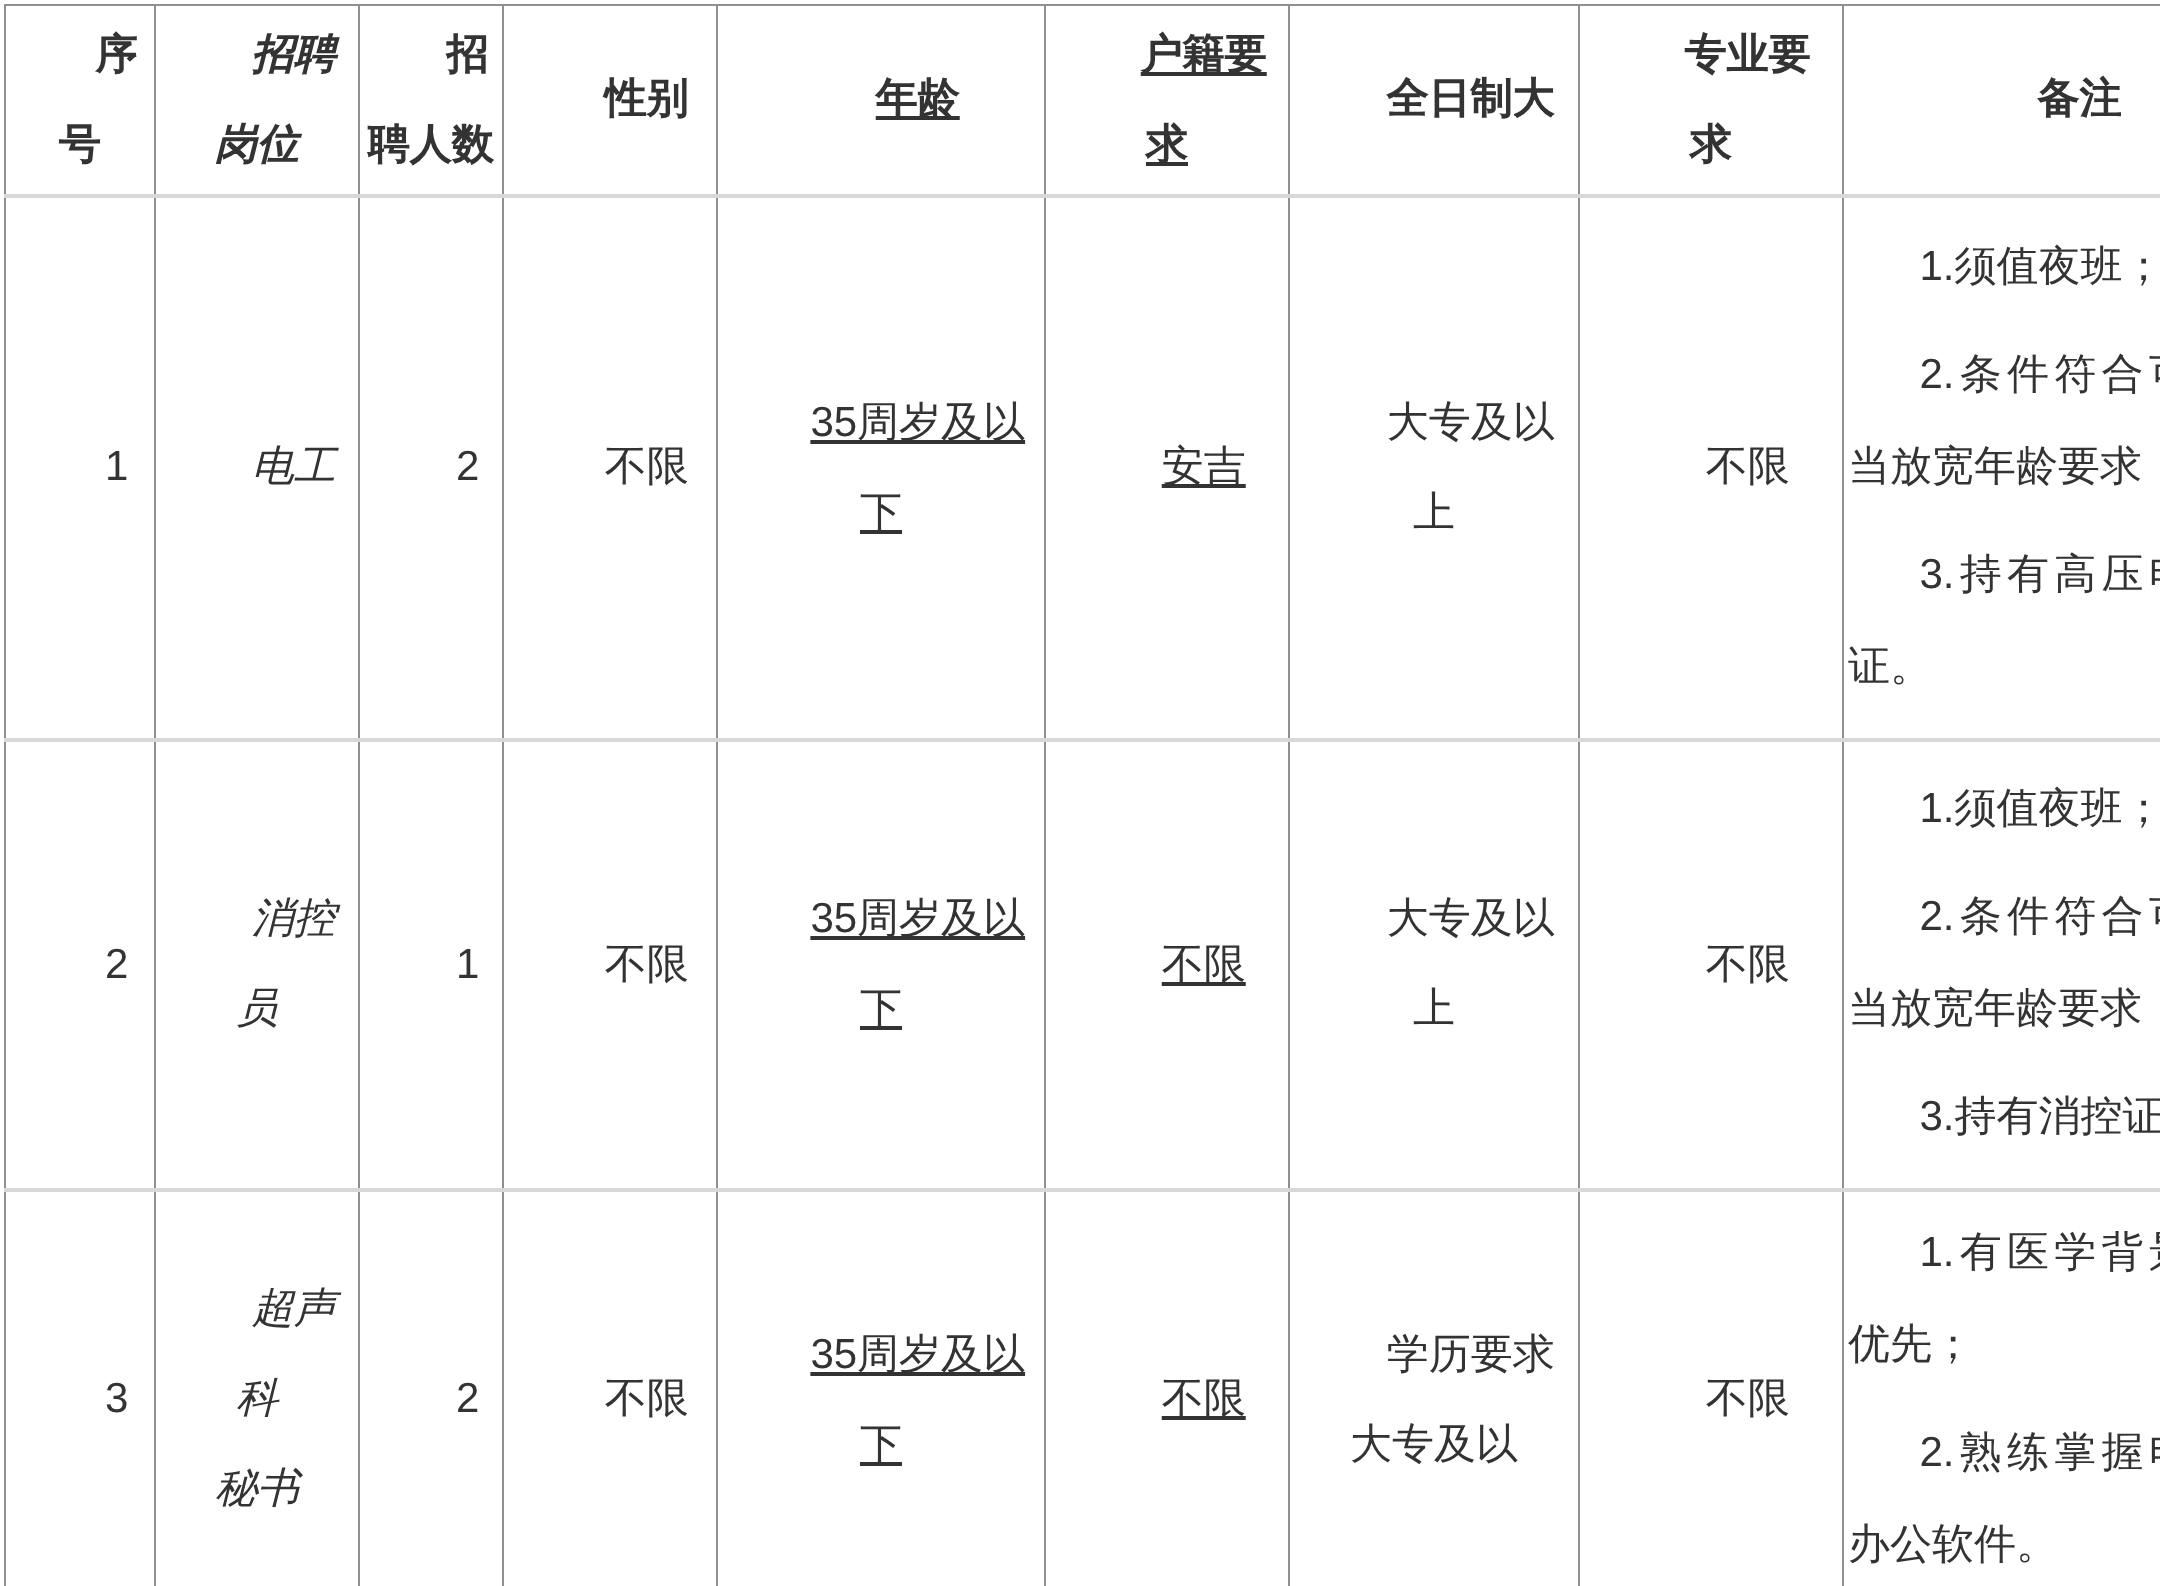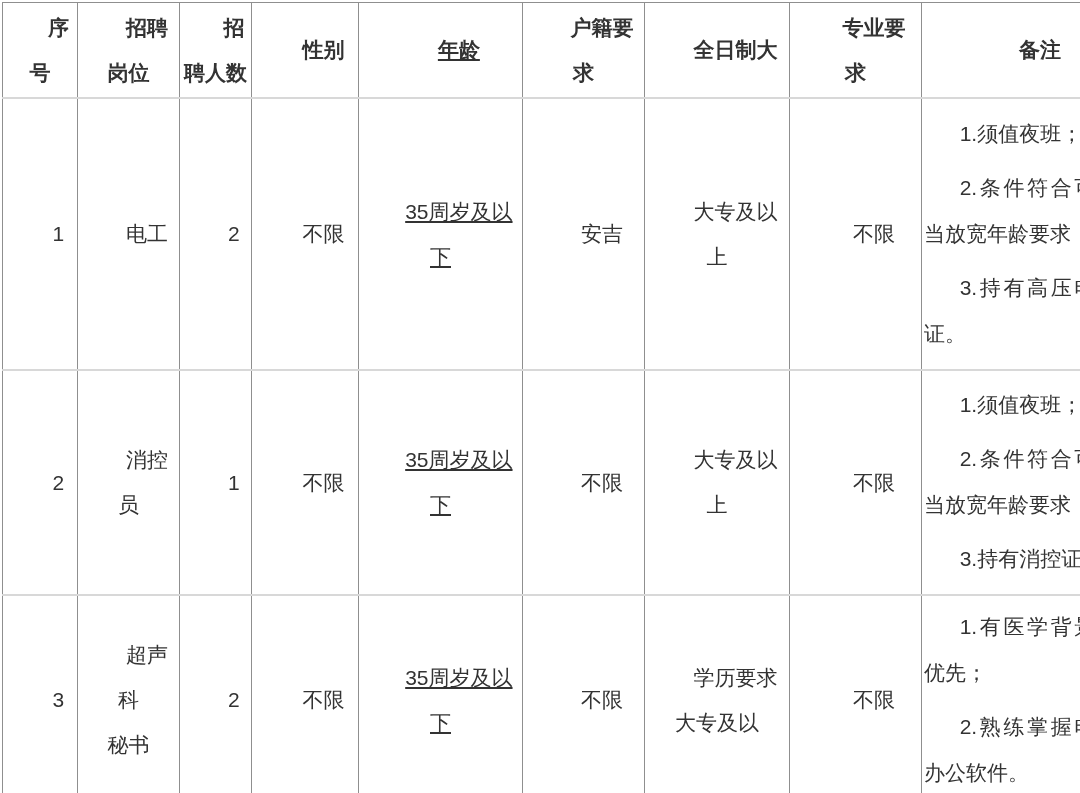--- a/index.html
+++ b/index.html
@@ -42,25 +42,25 @@
   }
   .job-table tbody tr:last-child td { border-bottom: none; }
 
   thead tr { height: 95px; }
   tbody tr:nth-child(1) { height: 272px; }
   tbody tr:nth-child(2) { height: 225px; }
   tbody tr:nth-child(3) { height: 196px; }
 
   
   .c0 { width: 70px; }
-  .c1 { width: 97px; }
+  .c1 { width: 97px; font-style: italic; }
   .c2 { width: 67px; }
   .c3 { width: 102px; }
   .c4 { width: 159px; text-decoration: underline; }
-  .c5 { width: 117px; }
+  .c5 { width: 117px; text-decoration: underline; }
   .c6 { width: 140px; }
   .c7 { width: 127px; }
   .c8 { width: 195px; }
 
   .ln {
     display: block;
     font-size: 21px;
     line-height: 45px;
     text-align: center;
     white-space: nowrap;

